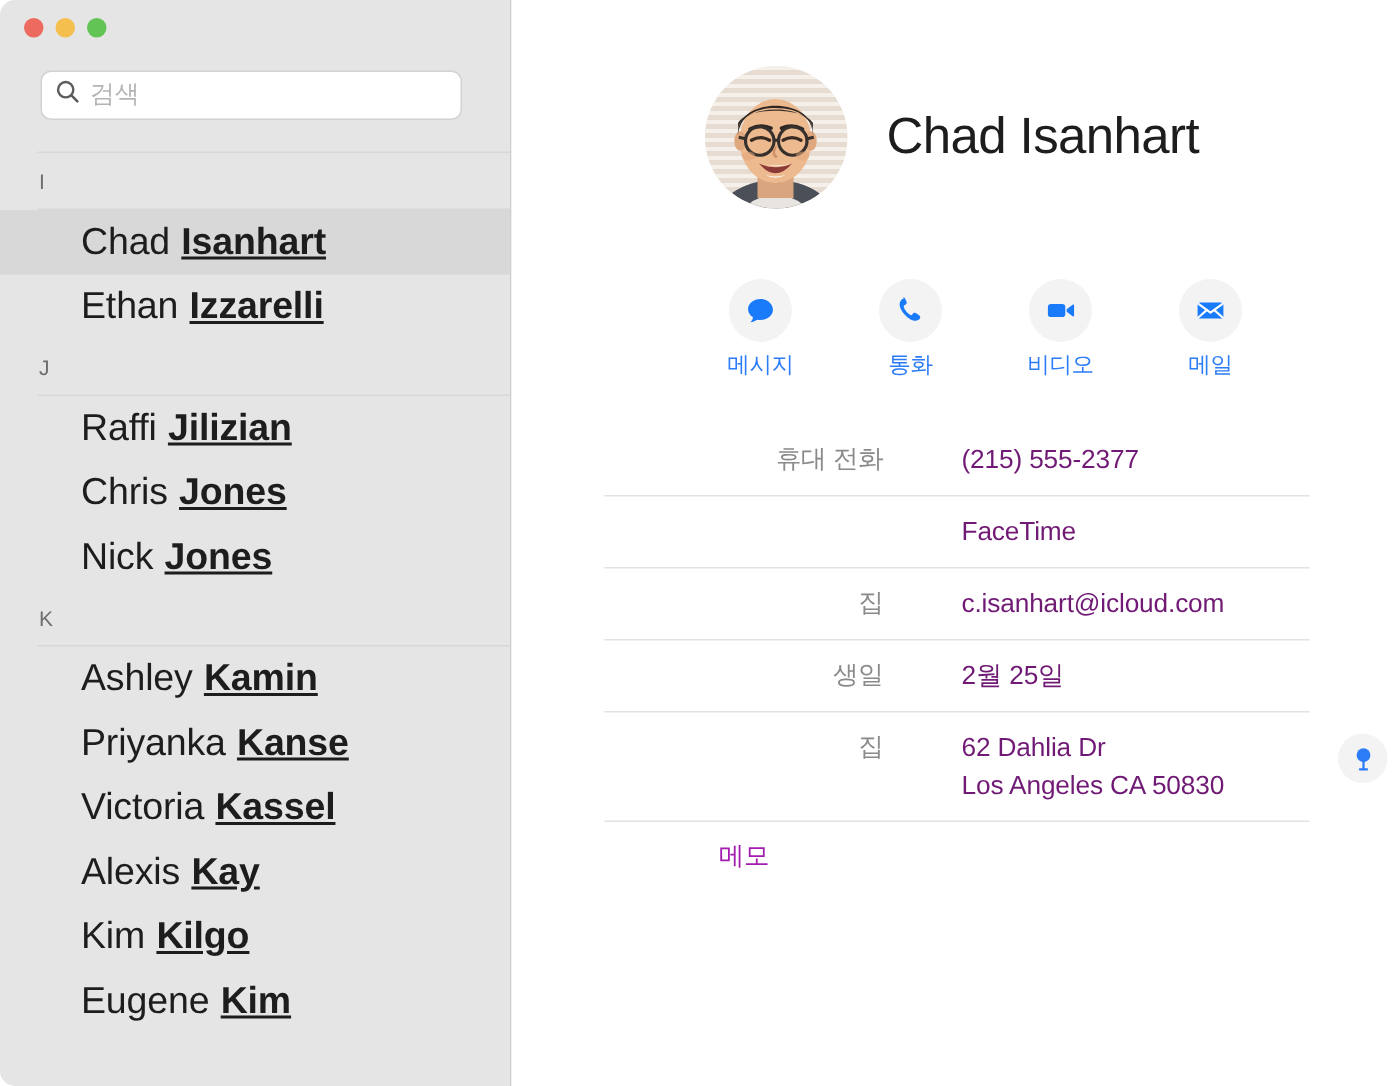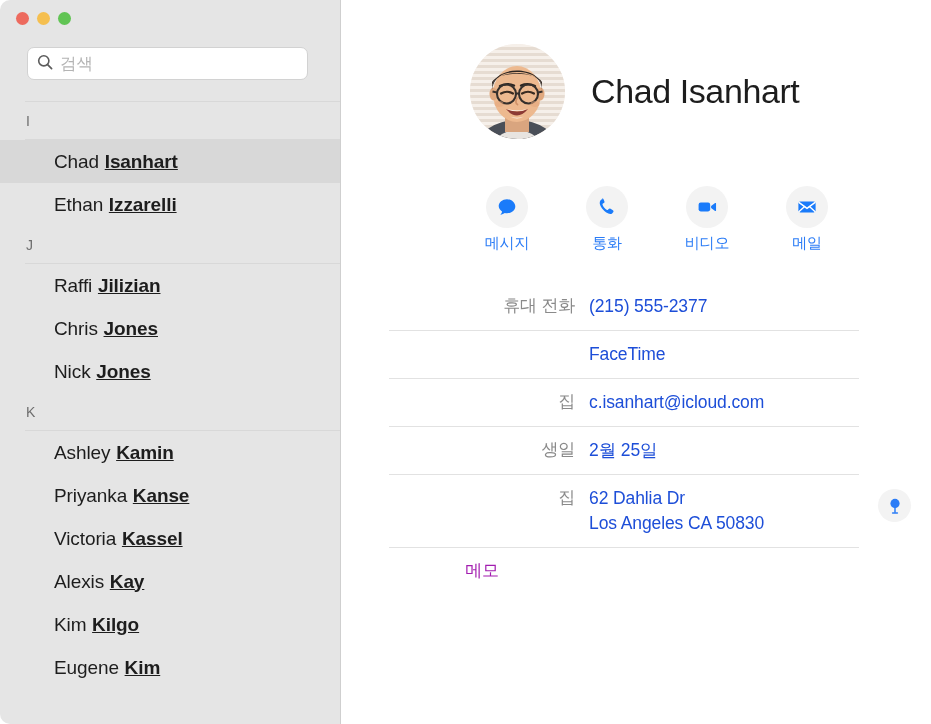--- a/index.html
+++ b/index.html
@@ -121,21 +121,21 @@
     bottom: 0;
     height: 1px;
     background: #d8d8d8;
   }
 
   .contact-row {
     height: 43px;
     display: flex;
     align-items: center;
     padding-left: 54px;
-    font-size: 19px;
+    font-size: 25px;
     color: #1d1d1d;
     letter-spacing: -0.1px;
     cursor: default;
   }
   .contact-row.selected { background: #d8d8d8; }
   .contact-row .first { font-weight: 400; }
   .contact-row .last  { font-weight: 700; margin-left: 0.30em; text-decoration: underline; }
 
   
   #detail {
@@ -211,21 +211,21 @@
   .action .label {
     font-size: 15px;
     color: #2b7cf6;
     letter-spacing: -0.2px;
   }
 
   
   #fields {
     position: absolute;
     top: 283px;
-    left: 48px;
+    left: 62px;
     width: 470px;
   }
   .field-row {
     position: relative;
     display: flex;
     align-items: flex-start;
     padding: 11px 0 11px 0;
     min-height: 42px;
   }
   .field-row + .field-row { border-top: 1px solid #e2e2e2; }
@@ -234,24 +234,25 @@
     text-align: right;
     padding-right: 14px;
     font-size: 17px;
     color: #8a8a8a;
     line-height: 24px;
     flex: 0 0 200px;
     letter-spacing: -0.2px;
   }
   .field-value {
     font-size: 17.5px;
-    color: #1d4ed8;
+    color: #701a75;
     line-height: 25px;
     letter-spacing: -0.1px;
     flex: 1 1 auto;
+    margin-left: 38px;
   }
   .field-value .line { display: block; }
 
   .map-pin-btn {
     position: absolute;
     right: -52px;
     top: 14px;
     width: 33px;
     height: 33px;
     border-radius: 50%;

